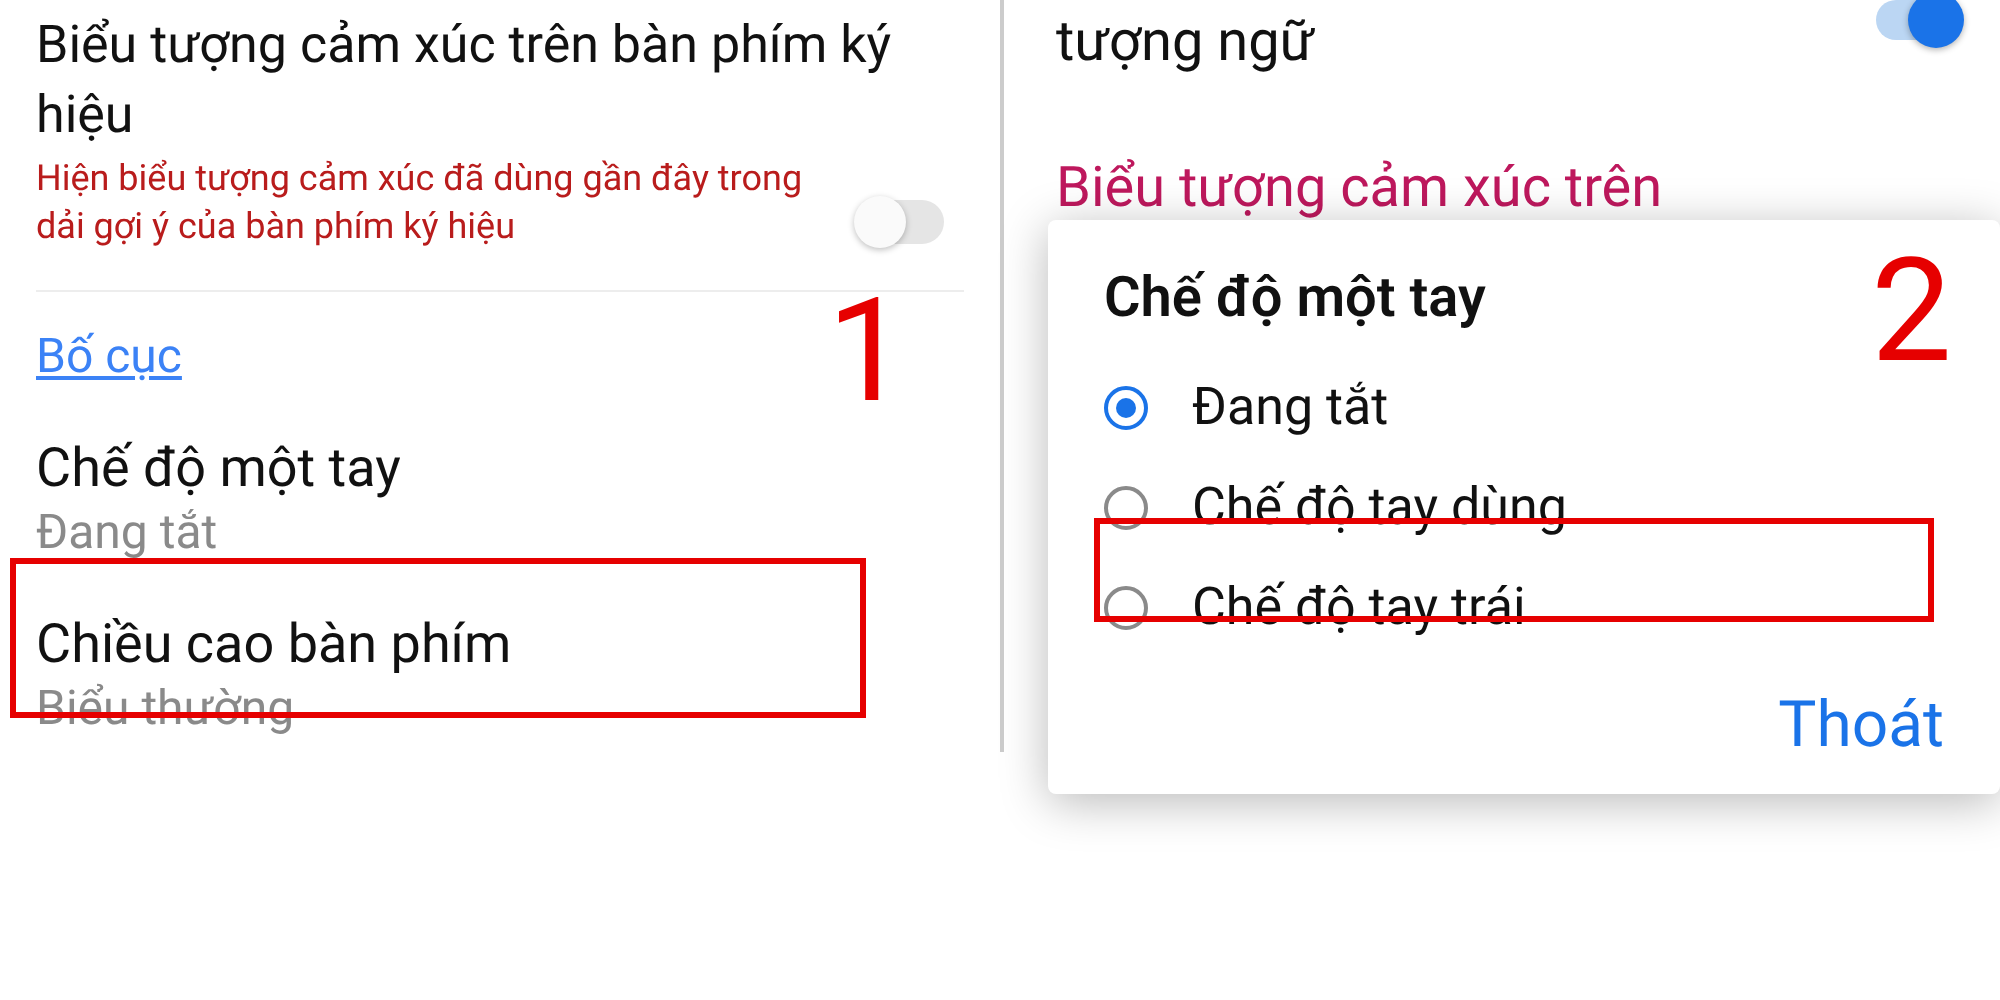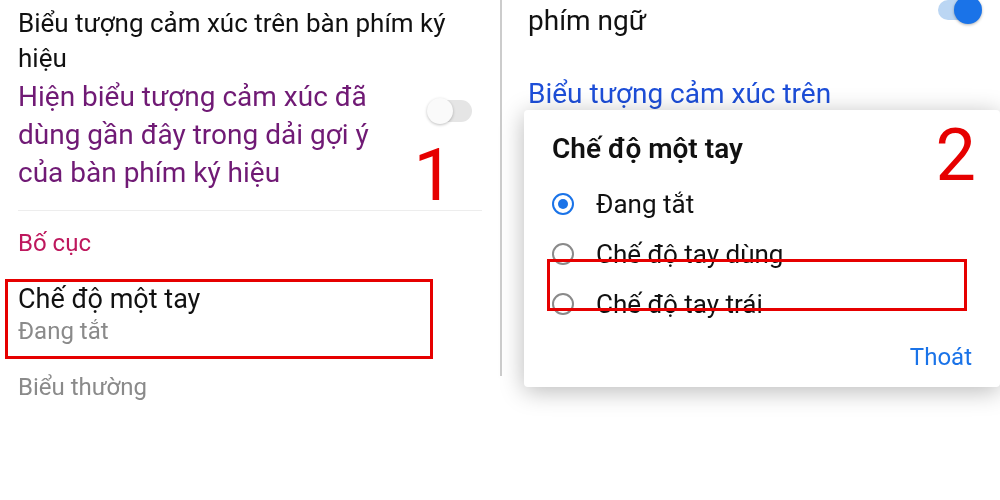--- a/index.html
+++ b/index.html
@@ -44,22 +44,22 @@
     .setting-row {
       padding: 6px 18px 16px 18px;
       position: relative;
     }
     .setting-title {
       font-size: 26px;
       color: #111;
       line-height: 1.35;
     }
     .setting-desc {
-      font-size: 28px;
-      color: #701a75;
+      font-size: 18px;
+      color: #b91c1c;
       line-height: 1.35;
       margin-top: 2px;
       padding-right: 80px;
     }
     .toggle-off {
       position: absolute;
       right: 28px;
       top: 100px;
       width: 42px;
       height: 22px;
@@ -76,22 +76,23 @@
       background: #fafafa;
       border-radius: 50%;
       box-shadow: 0 1px 3px rgba(0,0,0,0.25);
     }
     .divider {
       border-top: 1px solid #ededed;
       margin: 2px 18px;
     }
     .section-label {
       font-size: 24px;
-      color: #be185d;
+      color: #3b82f6;
       padding: 16px 18px 14px 18px;
+      text-decoration: underline;
     }
     .row2 {
       padding: 12px 18px 14px 18px;
     }
     .row2-title {
       font-size: 27px;
       color: #111;
     }
     .row2-sub {
       font-size: 24px;
@@ -121,21 +122,21 @@
       top: -4px;
       width: 28px;
       height: 28px;
       background: #1a73e8;
       border-radius: 50%;
       box-shadow: 0 1px 3px rgba(0,0,0,0.3);
     }
     .bg-section {
       margin-top: 40px;
       font-size: 28px;
-      color: #1d4ed8;
+      color: #be185d;
       padding: 0 26px;
     }
     .bg-blue {
       color: #1976d2;
       font-size: 24px;
       padding: 0 26px;
       margin-top: 92px;
     }
 
     
@@ -185,48 +186,49 @@
       width: 10px;
       height: 10px;
       background: #1a73e8;
       border-radius: 50%;
     }
     .dialog-footer {
       text-align: right;
       padding: 14px 28px 6px 0;
     }
     .dismiss {
-      font-size: 24px;
+      font-size: 32px;
       color: #1a73e8;
     }
   </style>
 </head>
 <body>
 
 <div class="panel">
   <div class="setting-row">
     <div class="setting-title">Biểu tượng cảm xúc trên bàn phím ký hiệu</div>
     <div class="setting-desc">Hiện biểu tượng cảm xúc đã dùng gần đây trong dải gợi ý của bàn phím ký hiệu</div>
     <div class="toggle-off"></div>
   </div>
   <div class="divider"></div>
   <div class="section-label">Bố cục</div>
   <div class="row2">
     <div class="row2-title">Chế độ một tay</div>
     <div class="row2-sub">Đang tắt</div>
   </div>
   <div class="row2">
+    <div class="row2-title">Chiều cao bàn phím</div>
     <div class="row2-sub">Biểu thường</div>
   </div>
   <div class="red-box" style="left:5px; top:279px; width:428px; height:80px;"></div>
   <div class="step-badge one">1</div>
 </div>
 
 <div class="panel">
-  <div class="bg-text-top">phím ngữ</div>
+  <div class="bg-text-top">tượng ngữ</div>
   <div class="toggle-on"></div>
   <div class="bg-section">Biểu tượng cảm xúc trên</div>
   <div style="font-size:26px;color:#9e9e9e;padding:0 26px;margin-top:10px;">H</div>
   <div class="bg-blue">B</div>
 
   <div class="dialog">
     <div class="dialog-title">Chế độ một tay</div>
     <div class="radio-row">
       <span class="radio checked"></span>
       <span>Đang tắt</span>

